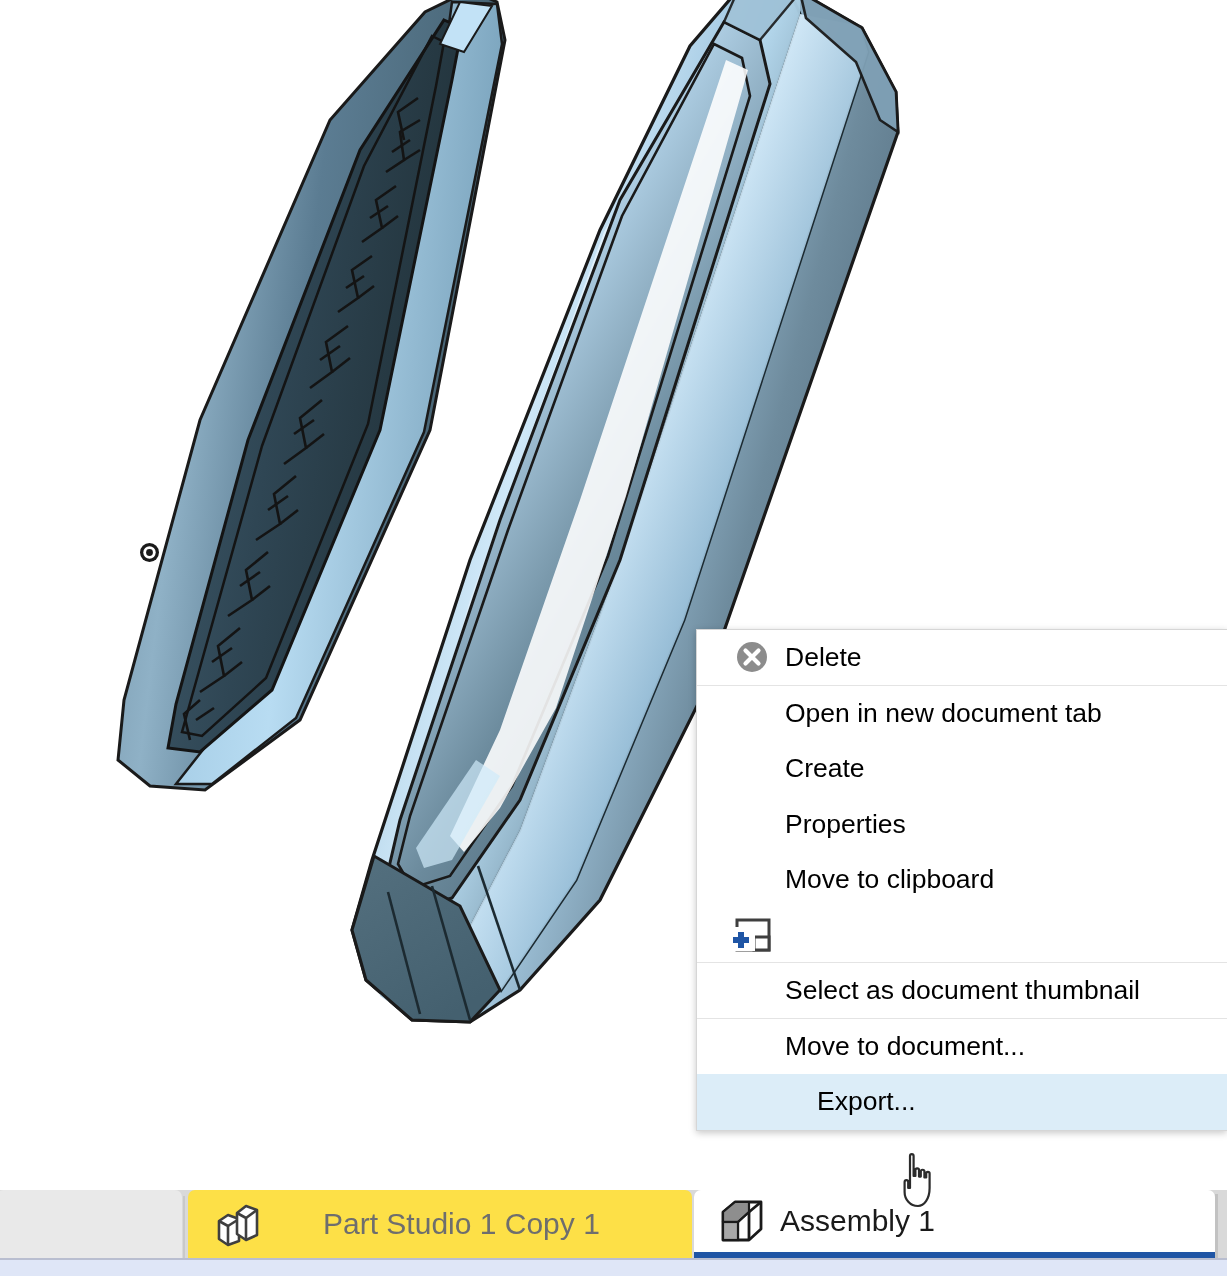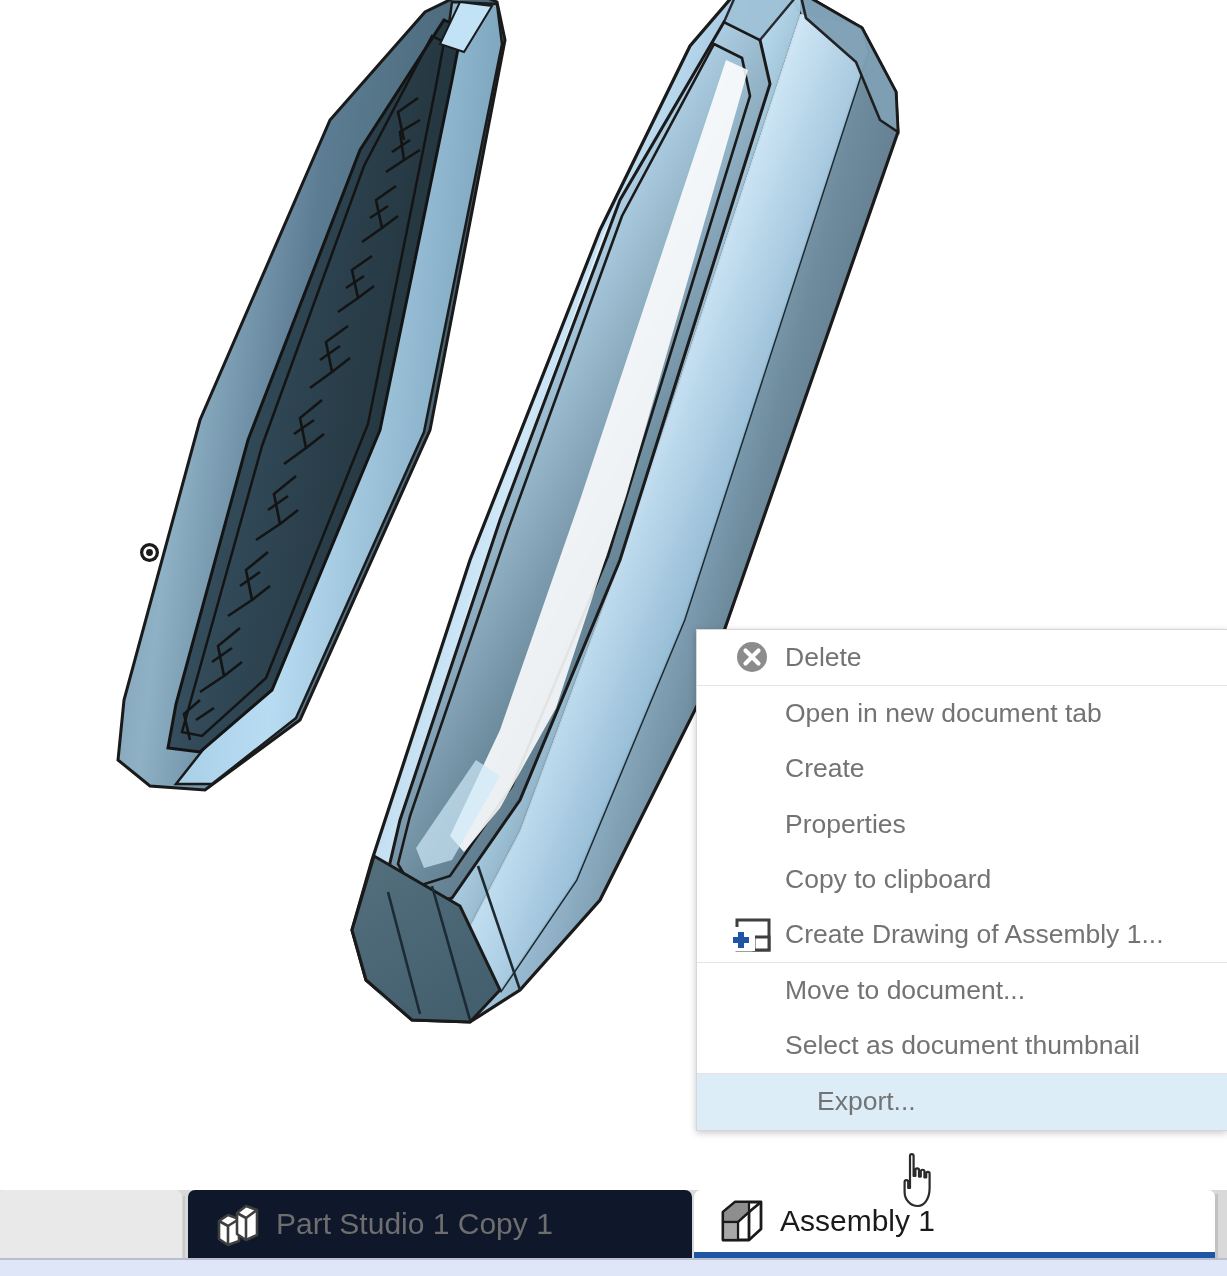--- a/index.html
+++ b/index.html
@@ -51,21 +51,21 @@
     z-index: 40;
   }
 
   .menu-item {
     position: relative;
     display: flex;
     align-items: center;
     height: 55.5px;
     padding-left: 22px;
     box-sizing: border-box;
-    color: #737373;
+    color: #000000;
     font-size: 26.5px;
     font-family: "Liberation Sans", sans-serif;
     white-space: nowrap;
     cursor: default;
   }
   .menu-item.sep-after { border-bottom: 1px solid #e4e4e4; }
   .menu-item.highlight { background: #dcedf8; gap: 32px; }
 
   .menu-icon {
     width: 66px;
@@ -114,22 +114,23 @@
 
   .tab-partial {
     left: -4px;
     width: 186px;
     background: #e9e9e9;
   }
 
   .tab-inactive {
     left: 188px;
     width: 504px;
-    background: #0f172a;
+    background: #fde047;
     padding-left: 24px;
+    gap: 47px;
   }
 
   .tab-active {
     left: 694px;
     width: 521px;
     background: #ffffff;
     padding-left: 22px;
     border-bottom: 6px solid #1f55a5;
   }
 
@@ -344,43 +345,42 @@
     </div>
 
 
     <div class="menu-item">
       <span class="menu-icon blank"></span>
       <span class="menu-label">Properties</span>
     </div>
 
     <div class="menu-item">
       <span class="menu-icon blank"></span>
-      <span class="menu-label">Copy to clipboard</span>
+      <span class="menu-label">Move to clipboard</span>
     </div>
 
     <div class="menu-item sep-after">
       <span class="menu-icon">
         <svg width="44" height="40" viewBox="0 0 44 40" xmlns="http://www.w3.org/2000/svg">
           <path d="M 7 5 L 39 5 L 39 35 L 7 35 Z" fill="none" stroke="#3f3f3f" stroke-width="3"></path>
           <rect x="24" y="22" width="15" height="13" fill="#ffffff" stroke="#3f3f3f" stroke-width="3"></rect>
           <rect x="1" y="12" width="24" height="24" fill="#ffffff"></rect>
           <path d="M 11 17 L 11 33 M 3 25 L 19 25" stroke="#1f55a5" stroke-width="6" stroke-linecap="butt"></path>
         </svg>
       </span>
-      <span class="menu-label">Create Drawing of Assembly 1...</span>
+    </div>
+
+    <div class="menu-item sep-after">
+      <span class="menu-icon blank"></span>
+      <span class="menu-label">Select as document thumbnail</span>
     </div>
 
     <div class="menu-item">
       <span class="menu-icon blank"></span>
       <span class="menu-label">Move to document...</span>
-    </div>
-
-    <div class="menu-item sep-after">
-      <span class="menu-icon blank"></span>
-      <span class="menu-label">Select as document thumbnail</span>
     </div>
 
     <div class="menu-item highlight">
       <span class="menu-icon blank"></span>
       <span class="menu-label">Export...</span>
     </div>
 
   </div>
 
   <div id="tabbar">

